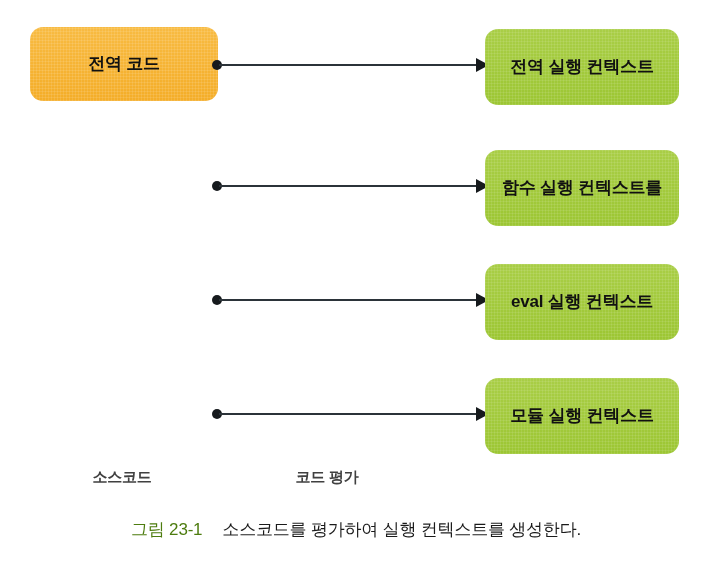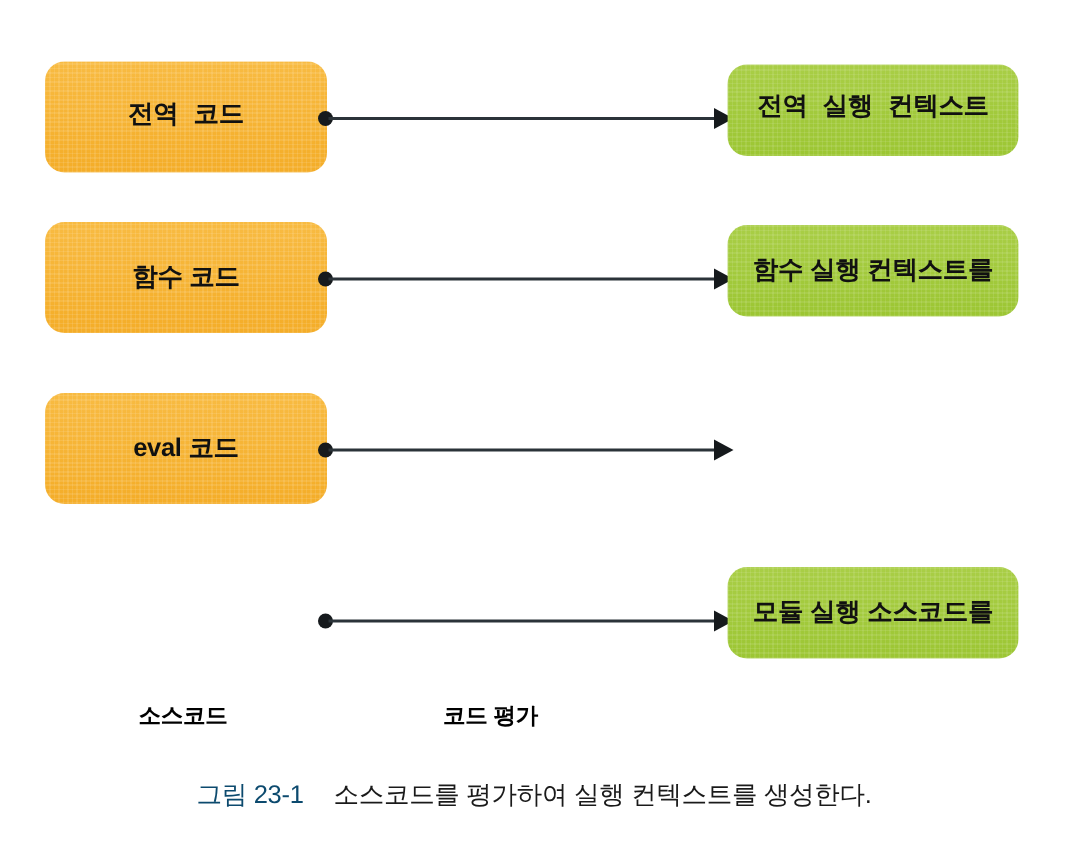--- a/index.html
+++ b/index.html
@@ -56,21 +56,21 @@
       repeating-linear-gradient(0deg, rgba(255,255,255,0.10) 0 1px, rgba(0,0,0,0.00) 1px 3px),
       repeating-linear-gradient(90deg, rgba(255,255,255,0.10) 0 1px, rgba(0,0,0,0.00) 1px 3px),
       linear-gradient(180deg, #f8bb42 0%, #f4ad28 100%);
     font-size: 17px;
   }
 
   .node-context {
     left: 485px;
     top: 2px;
     width: 194px;
-    height: 61px;
+    height: 76px;
     background: #a4cb3d;
     background-image:
       repeating-linear-gradient(0deg, rgba(255,255,255,0.09) 0 1px, rgba(0,0,0,0.00) 1px 3px),
       repeating-linear-gradient(90deg, rgba(255,255,255,0.09) 0 1px, rgba(0,0,0,0.00) 1px 3px),
       linear-gradient(180deg, #a9ce46 0%, #9cc633 100%);
     font-size: 17px;
   }
 
   
   .connector {
@@ -107,21 +107,21 @@
     border-bottom: 7px solid transparent;
     border-left: 13px solid #161a1d;
   }
 
   
   .col-label {
     position: absolute;
     top: 468px;
     font-size: 15px;
     font-weight: bold;
-    color: #000000;
+    color: #404040;
     letter-spacing: -0.2px;
     text-align: center;
     white-space: nowrap;
     transform: translateX(-50%);
   }
   #label-source   { left: 122px; }
   #label-evaluate { left: 327px; }
   #label-context  { left: 580px; }
 
   
@@ -130,77 +130,74 @@
     top: 518px;
     left: 0;
     width: 712px;
     text-align: center;
     font-size: 17px;
     color: #1a1a1a;
     letter-spacing: -0.2px;
     white-space: nowrap;
   }
   #caption .fig-no {
-    color: #0c4a6e;
+    color: #4d7c0f;
     font-weight: normal;
     margin-right: 20px;
   }
 </style>
 </head>
 <body>
 
 <div id="figure">
 
-  <div class="row" style="top:41px;font-family:Liberation Mono, monospace;">
+  <div class="row" style="top:27px;">
     <div class="node node-source">
       <span>전역 코드</span>
     </div>
     <div class="connector">
       <span class="conn-dot"></span>
       <span class="conn-line"></span>
       <span class="conn-head"></span>
     </div>
     <div class="node node-context">
       <span>전역 실행 컨텍스트</span>
     </div>
   </div>
 
   <div class="row" style="top:148px;">
-    <div class="node node-source">
-      <span>함수 코드</span>
-    </div>
     <div class="connector">
       <span class="conn-dot"></span>
       <span class="conn-line"></span>
       <span class="conn-head"></span>
     </div>
     <div class="node node-context">
       <span>함수 실행 컨텍스트를</span>
     </div>
   </div>
 
   <div class="row" style="top:262px;">
-    <div class="node node-source">
-      <span>eval 코드</span>
-    </div>
-    <div class="connector">
-      <span class="conn-dot"></span>
-      <span class="conn-line"></span>
-      <span class="conn-head"></span>
+    <div class="connector">
+      <span class="conn-dot"></span>
+      <span class="conn-line"></span>
+      <span class="conn-head"></span>
+    </div>
+    <div class="node node-context">
+      <span>eval 실행 컨텍스트</span>
     </div>
   </div>
 
   <div class="row" style="top:376px;">
     <div class="connector">
       <span class="conn-dot"></span>
       <span class="conn-line"></span>
       <span class="conn-head"></span>
     </div>
     <div class="node node-context">
-      <span>모듈 실행 소스코드를</span>
+      <span>모듈 실행 컨텍스트</span>
     </div>
   </div>
 
   <div class="col-label" id="label-source">소스코드</div>
   <div class="col-label" id="label-evaluate">코드 평가</div>
 
   <div id="caption">
     <span class="fig-no">그림 23-1</span><span>소스코드를 평가하여 실행 컨텍스트를 생성한다.</span>
   </div>
 

